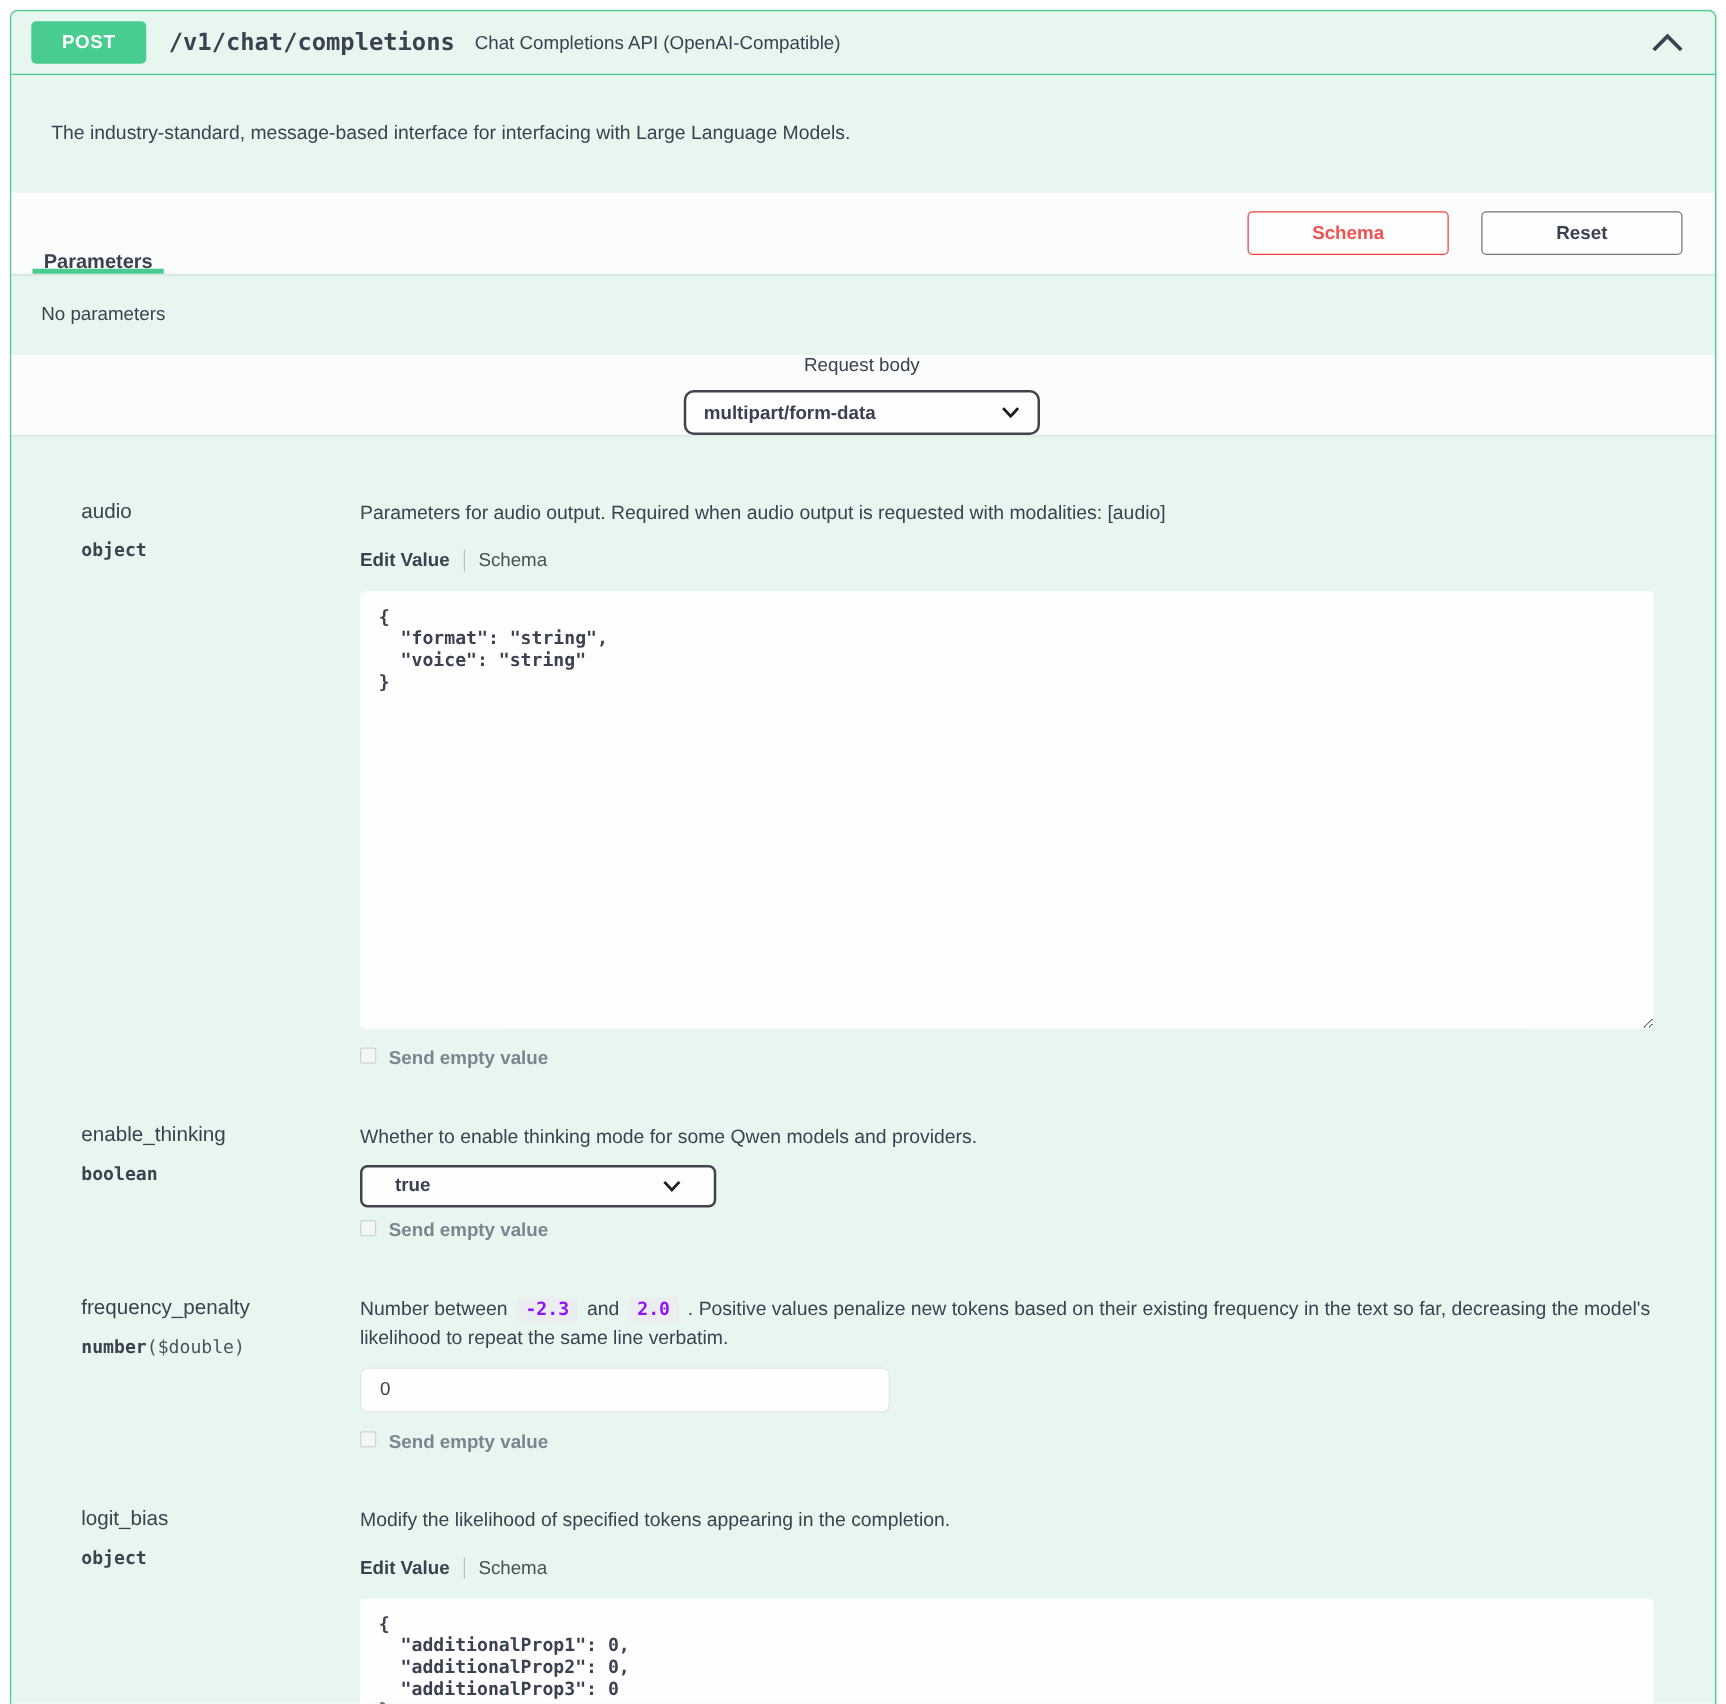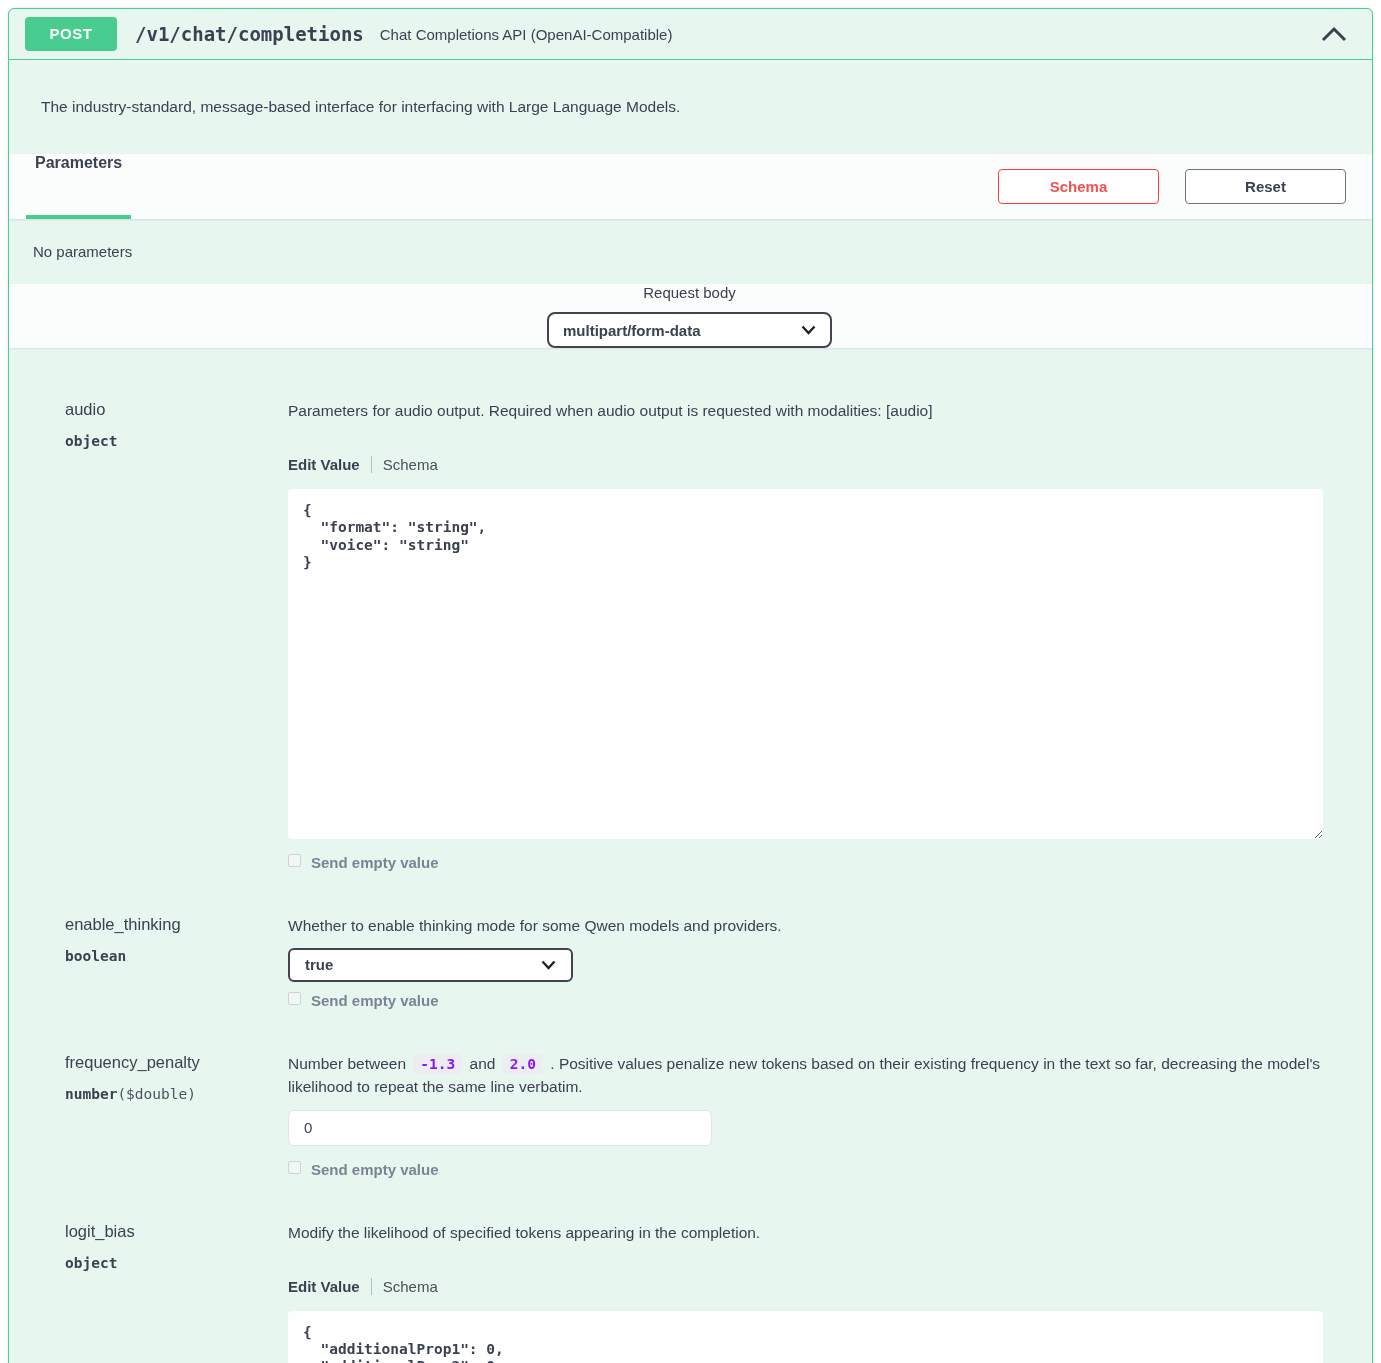--- a/index.html
+++ b/index.html
@@ -75,21 +75,21 @@
     align-items: center;
     height: 65px;
     padding: 0 26px 0 20px;
     box-shadow: 0 1px 2px rgba(0,0,0,.1);
     position: relative;
   }
   .tab-item {
     position: relative;
     height: 100%;
     display: flex;
-    align-items: flex-start;
+    align-items: flex-end;
     padding: 0 6px;
     cursor: pointer;
   }
   .tab-item .tab-label { font-weight: 700; font-size: 16px; color: #3b4151; }
   .tab-item::after {
     content: "";
     position: absolute;
     left: -3px; right: -3px; bottom: 0;
     height: 4px;
     background: #49cc90;
@@ -165,21 +165,21 @@
     background: #ebedf0;
     border-radius: 4px;
     padding: 2px 7px;
     margin: 0 3px;
   }
 
   .value-tabs {
     display: flex;
     align-items: center;
     gap: 11px;
-    margin: 33px 0 16px;
+    margin: 17px 0 16px;
   }
   .value-tabs .tab-edit { font-weight: 700; font-size: 15px; color: #3b4151; cursor: pointer; }
   .value-tabs .tab-divider { width: 1px; height: 17px; background: #b9bec4; }
   .value-tabs .tab-schema { font-size: 15px; color: #4a5057; cursor: pointer; }
 
   .json-textarea {
     width: 100%;
     height: 350px;
     border: none;
     border-radius: 4px;
@@ -215,21 +215,21 @@
 
   .bool-select {
     width: 285px;
     height: 34px;
     border: 2px solid #41444e;
     border-radius: 6px;
     background: #fdfefd;
     display: flex;
     align-items: center;
     justify-content: space-between;
-    padding: 0 15px;
+    padding: 0 26px;
     font-weight: 700;
     font-size: 15px;
     margin-top: 10px;
     cursor: pointer;
   }
 
   .number-input {
     width: 424px;
     height: 36px;
     border: 1px solid #e1e5e9;
@@ -330,21 +330,21 @@
     </div>
 
     <div class="param-row">
       <div class="param-col-name">
         <div class="param-name">frequency_penalty</div>
         <div class="param-type"><span>number</span><span class="type-format">($double)</span></div>
       </div>
       <div class="param-col-body">
         <div class="param-desc">
           <span>Number between</span>
-          <span class="code-badge">-1.3</span>
+          <span class="code-badge">-2.3</span>
           <span>and</span>
           <span class="code-badge">2.0</span>
           <span>. Positive values penalize new tokens based on their existing frequency in the text so far, decreasing the model's likelihood to repeat the same line verbatim.</span>
         </div>
         <input class="number-input" type="text" value="0" style="">
         <label class="checkbox-row">
           <span class="checkbox-box"></span>
           <span class="checkbox-label">Send empty value</span>
         </label>
       </div>

